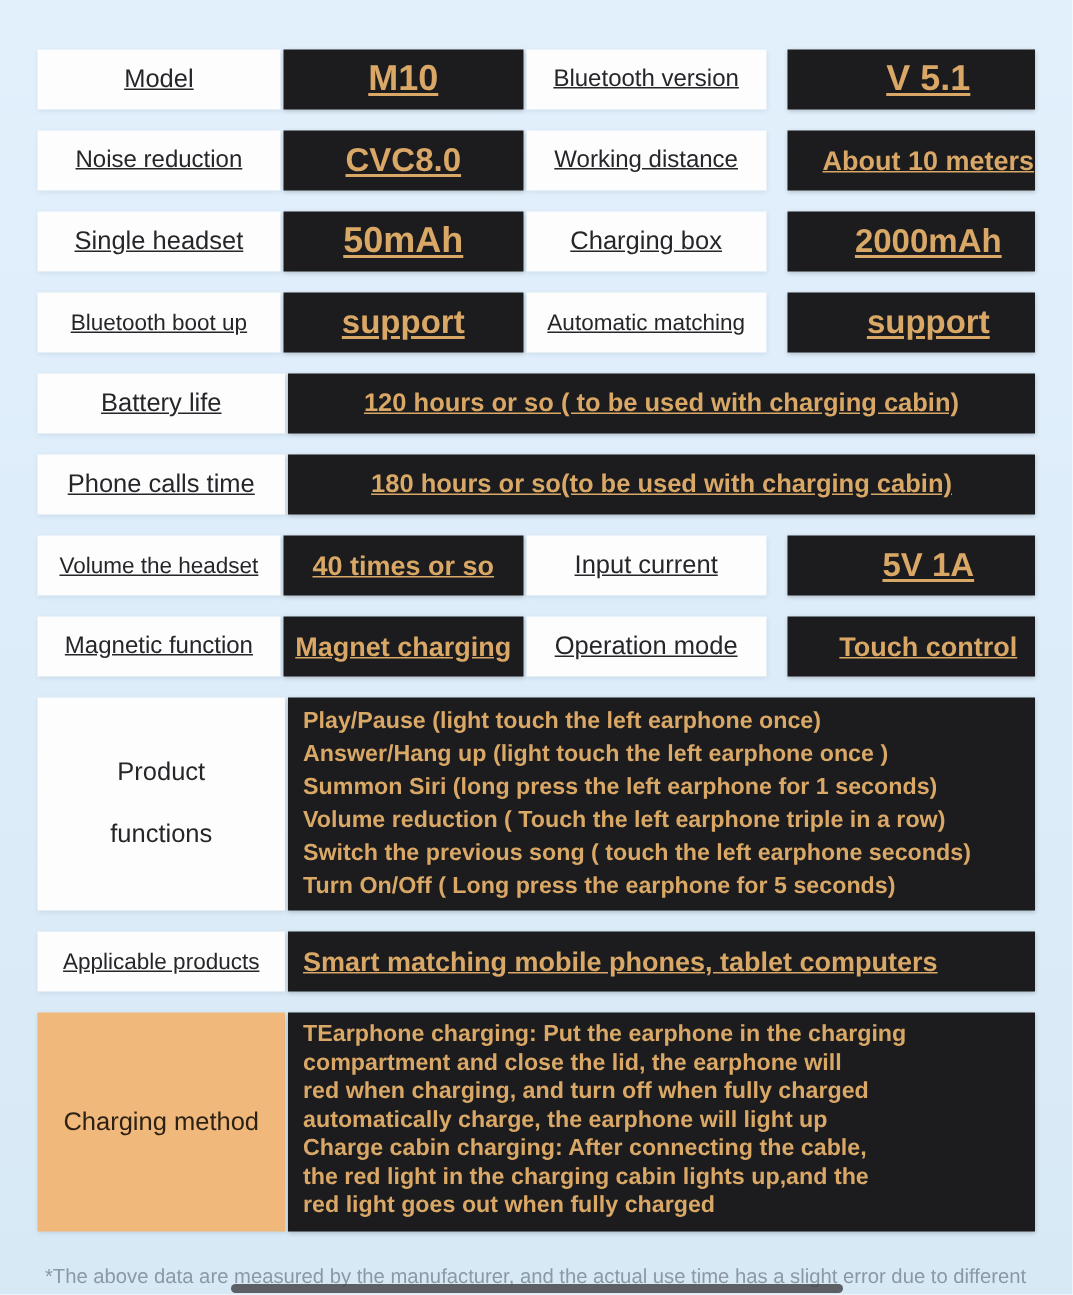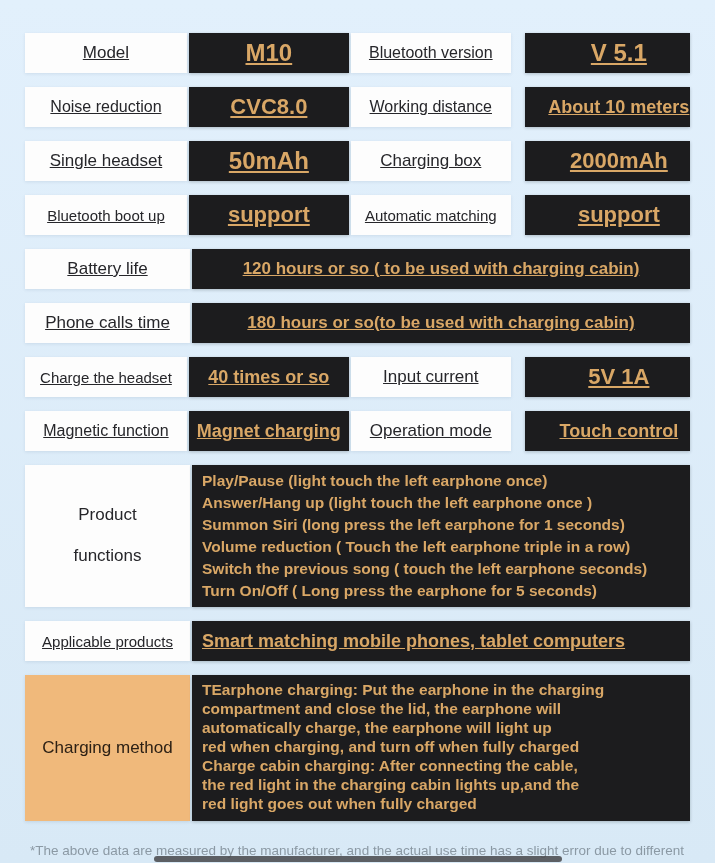--- a/index.html
+++ b/index.html
@@ -122,21 +122,21 @@
     <div class="cell lbl h40 w1 fs17">Battery life</div>
     <div class="cell val h40 wide longval">120 hours or so ( to be used with charging cabin)</div>
   </div>
 
   <div class="row">
     <div class="cell lbl h40 w1 fs17">Phone calls time</div>
     <div class="cell val h40 wide longval">180 hours or so(to be used with charging cabin)</div>
   </div>
 
   <div class="row">
-    <div class="cell lbl h40 w1 fs15">Charge the headset</div>
+    <div class="cell lbl h40 w1 fs15">Volume the headset</div>
     <div class="cell val h40 w2 fs18">40 times or so</div>
     <div class="cell lbl h40 w3 fs17">Input current</div>
     <div class="cell val h40 w4 fs22">5V 1A</div>
   </div>
 
   <div class="row">
     <div class="cell lbl h40 w1">Magnetic function</div>
     <div class="cell val h40 w2 fs18">Magnet charging</div>
     <div class="cell lbl h40 w3 fs17">Operation mode</div>
     <div class="cell val h40 w4 fs18">Touch control</div>
@@ -159,22 +159,22 @@
   <div class="row">
     <div class="cell lbl h40 w1 fs15">Applicable products</div>
     <div class="cell val h40 wide ap-val">Smart matching mobile phones, tablet computers</div>
   </div>
 
   <div class="row">
     <div class="cell w1 cm-label">Charging method</div>
     <div class="cell val cm-val">
       <div class="cm-line">TEarphone charging:  Put the earphone in the charging</div>
       <div class="cm-line">compartment and close the lid, the earphone will</div>
+      <div class="cm-line">red when charging, and turn off when fully charged</div>
       <div class="cm-line">automatically charge, the earphone will light up</div>
-      <div class="cm-line">red when charging, and turn off when fully charged</div>
       <div class="cm-line">Charge cabin charging: After connecting the cable,</div>
       <div class="cm-line">the red light in the charging cabin lights up,and the</div>
       <div class="cm-line">red light goes out when fully charged</div>
     </div>
   </div>
 
   <div class="footer">*The above data are measured by the manufacturer, and the actual use time has a slight error due to different environment, which is only for reference</div>
 
 </div>
 

